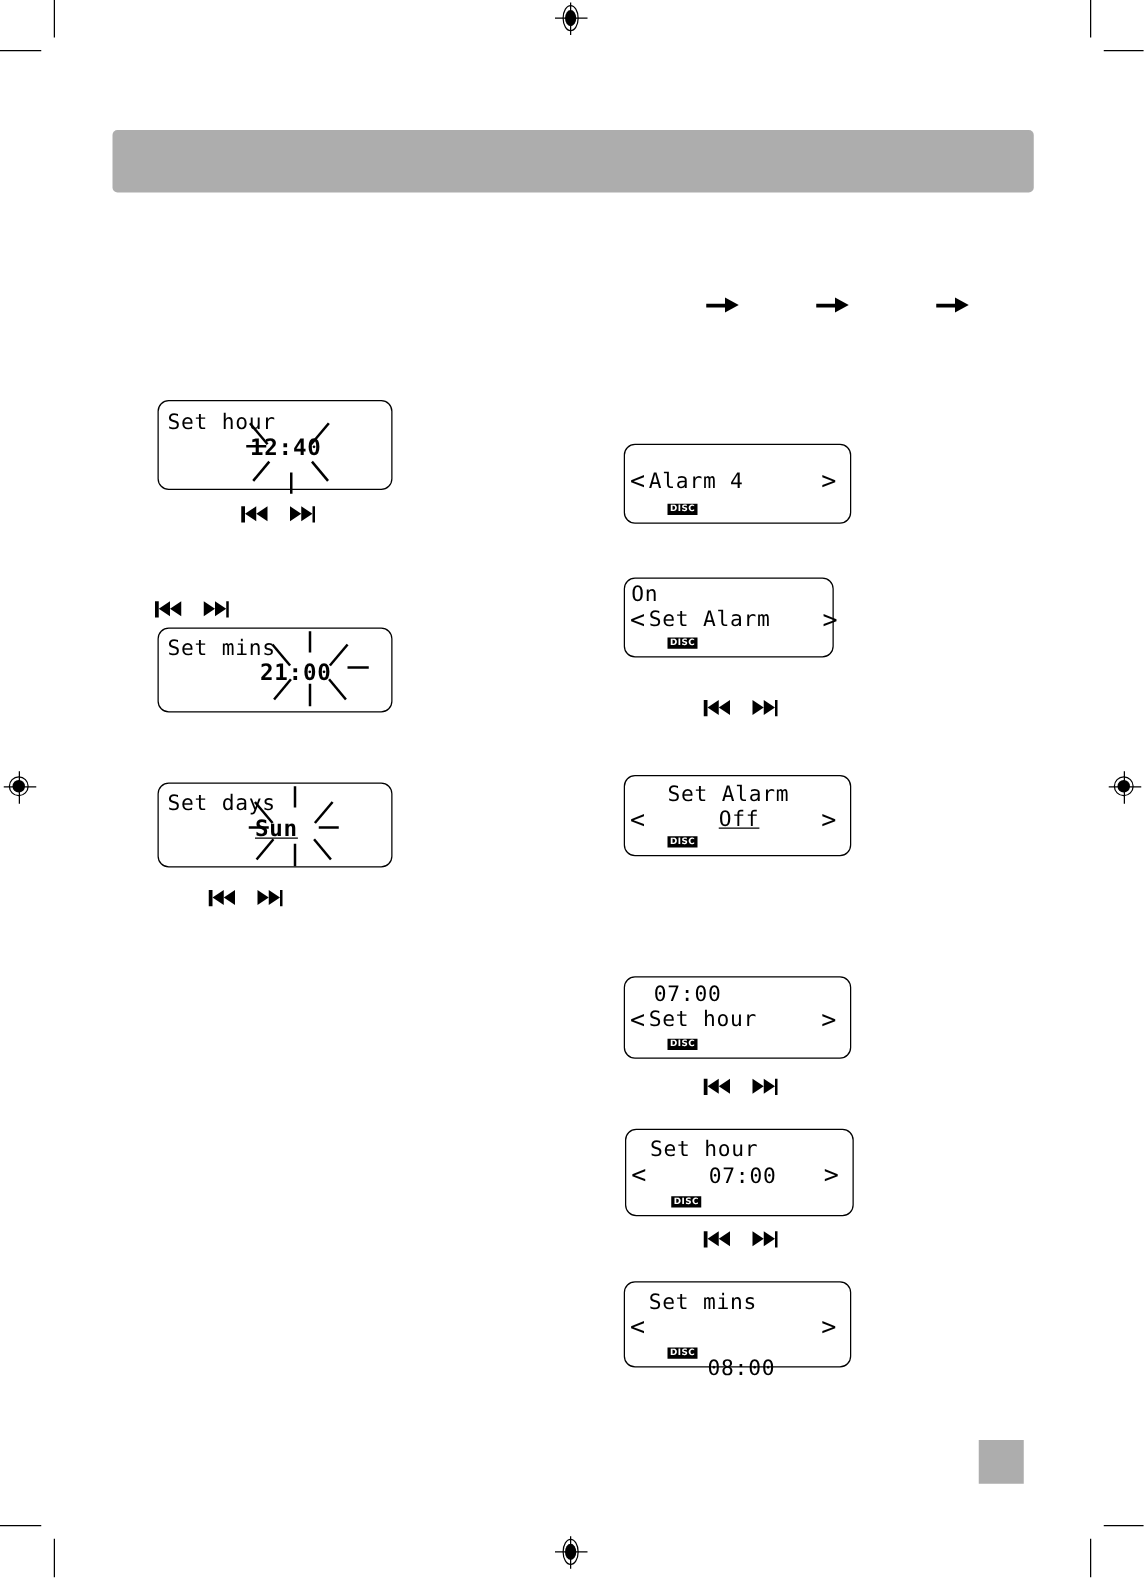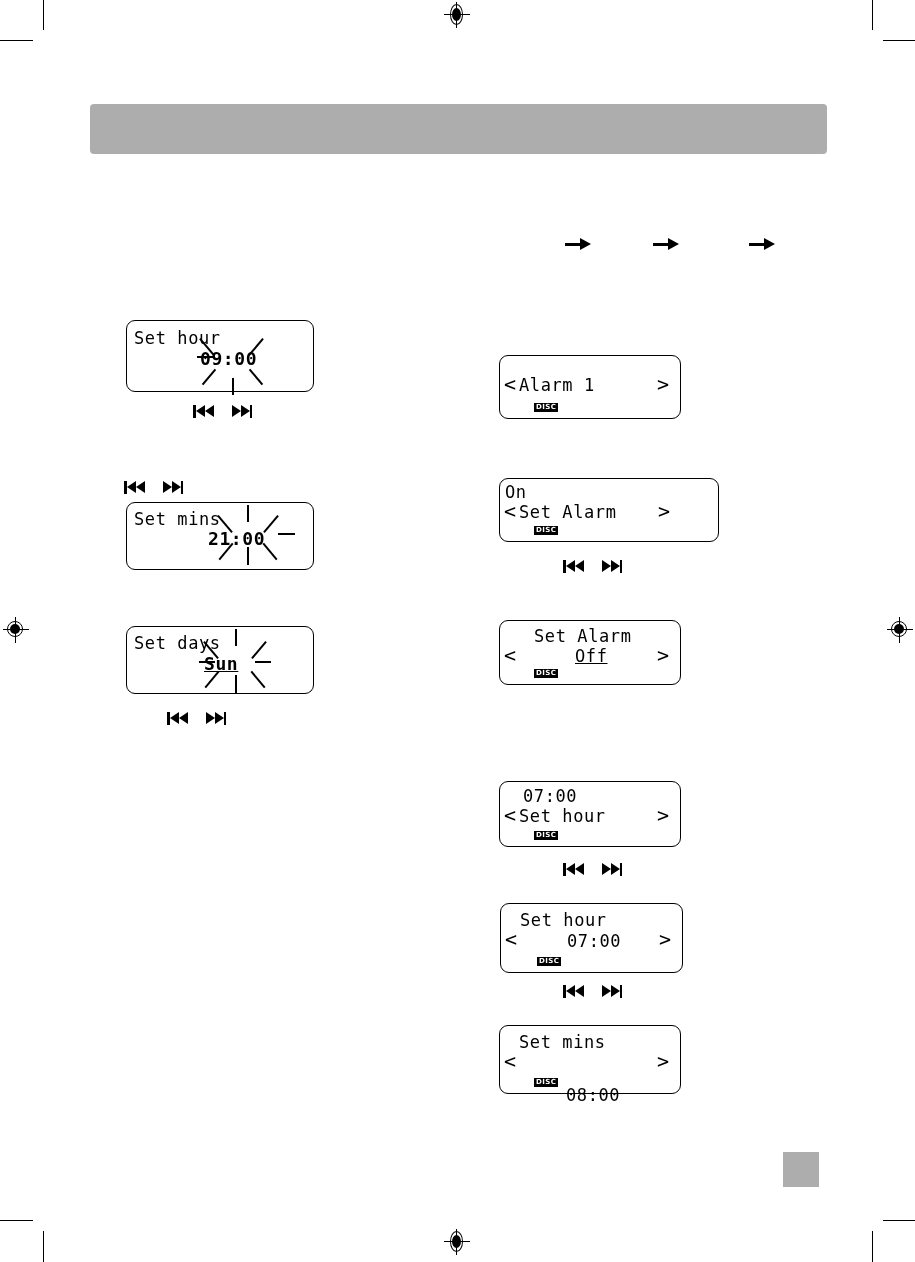--- a/index.html
+++ b/index.html
@@ -236,21 +236,21 @@
   <div class="shaft"></div>
   <div class="head"></div>
 </div>
 <div class="flow-arrow" style="left:749px; top:238px;">
   <div class="shaft"></div>
   <div class="head"></div>
 </div>
 
 <div class="lcd" style="left:126px; top:320px; width:188px; height:72px;">
   <div class="lcd-text" style="left:7px; top:9px;">Set hour</div>
-  <div class="lcd-text big" style="left:73px; top:29px;">09:00</div>
+  <div class="lcd-text big" style="left:73px; top:29px;">12:40</div>
 
   <div class="flash" style="left:48px; top:-1px; width:110px; height:80px;">
     <span style="left:22px; top:36px; width:16px; height:2px;"></span>
     <span style="left:57px; top:58px; width:2px; height:17px;"></span>
     <span style="left:31px; top:16px; width:2px; height:22px; transform:rotate(-40deg);"></span>
     <span style="left:80px; top:16px; width:2px; height:22px; transform:rotate(40deg);"></span>
     <span style="left:33px; top:47px; width:2px; height:20px; transform:rotate(40deg);"></span>
     <span style="left:80px; top:47px; width:2px; height:20px; transform:rotate(-40deg);"></span>
   </div>
 </div>
@@ -315,26 +315,26 @@
   </div>
   <div class="tglyph">
     <div class="tri-r"></div>
     <div class="tri-r"></div>
     <div class="tbar"></div>
   </div>
 </div>
 
 <div class="lcd" style="left:499px; top:355px; width:182px; height:64px;">
   <div class="lcd-arrow" style="left:4px; top:18px;">&lt;</div>
-  <div class="lcd-text" style="left:19px; top:21px;">Alarm 1</div>
+  <div class="lcd-text" style="left:19px; top:21px;">Alarm 4</div>
   <div class="lcd-arrow" style="left:157px; top:18px;">&gt;</div>
   <div class="disc-badge" style="left:34px; top:47px;">DISC</div>
 </div>
 
-<div class="lcd" style="left:499px; top:478px; width:220px; height:64px;">
+<div class="lcd" style="left:499px; top:462px; width:168px; height:64px;">
   <div class="lcd-text" style="left:5px; top:5px;">On</div>
   <div class="lcd-arrow" style="left:4px; top:22px;">&lt;</div>
   <div class="lcd-text" style="left:19px; top:25px;">Set Alarm</div>
   <div class="lcd-arrow" style="left:158px; top:22px;">&gt;</div>
   <div class="disc-badge" style="left:34px; top:47px;">DISC</div>
 </div>
 <div class="transport" style="left:563px; top:559px;">
   <div class="tglyph">
     <div class="tbar"></div>
     <div class="tri-l"></div>

